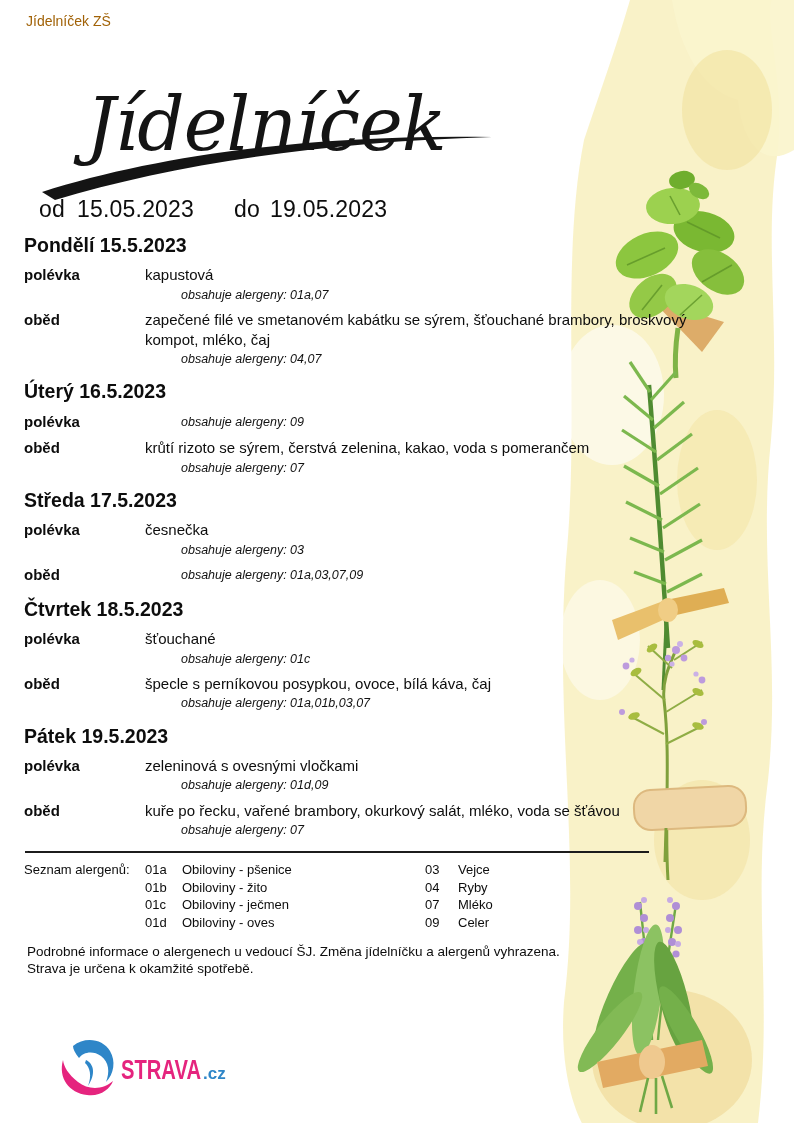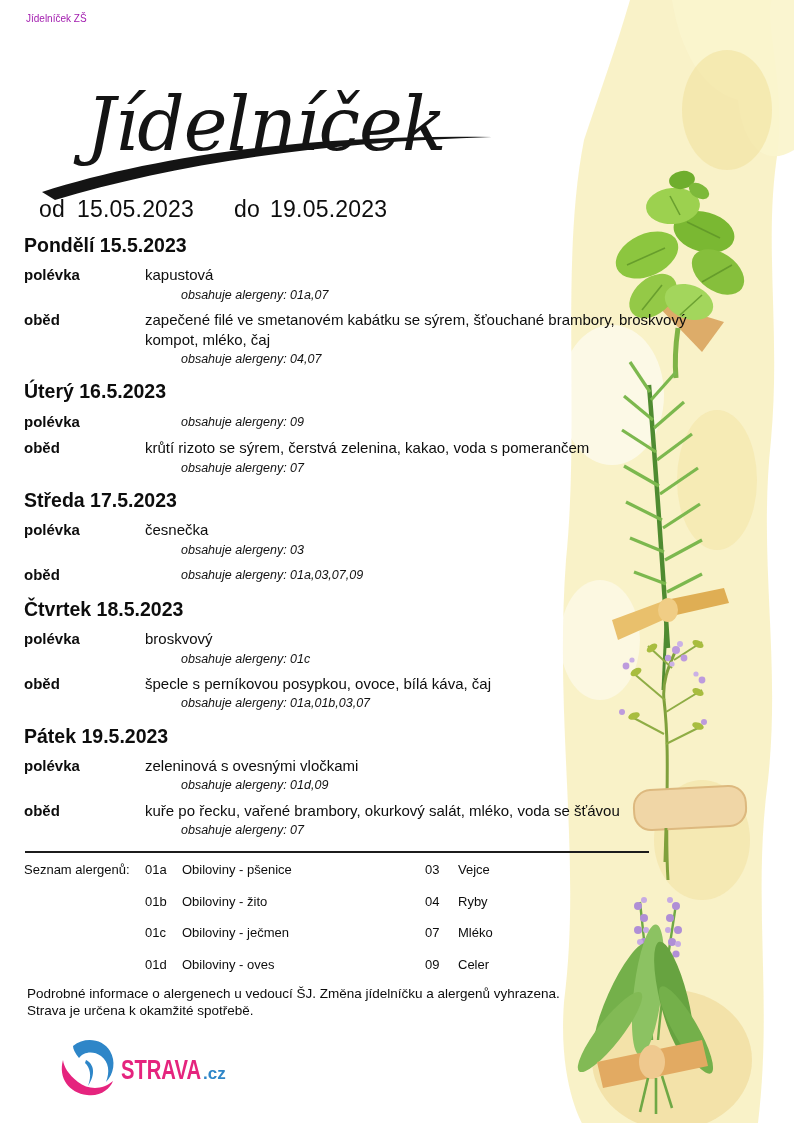--- a/index.html
+++ b/index.html
@@ -4,40 +4,40 @@
 <style>
   html,body{margin:0;padding:0;}
   body{
     width:794px;height:1123px;position:relative;background:#ffffff;
     font-family:"Liberation Sans",sans-serif;color:#0d0d0d;overflow:hidden;
   }
   .decor-strip{position:absolute;left:552px;top:0;width:242px;height:1123px;z-index:0;}
   .title-art{position:absolute;left:0;top:42px;width:560px;height:180px;z-index:2;}
   .content{position:relative;z-index:3;}
 
-  .doc-header{position:absolute;left:26px;top:13px;font-size:10px;color:#a21caf;}
+  .doc-header{position:absolute;left:26px;top:13px;font-size:14px;color:#a16207;}
 
   .date-row{position:absolute;left:39px;top:196px;font-size:23px;font-weight:normal;letter-spacing:.2px;}
   .date-row .gap-s{display:inline-block;width:12px;}
   .date-row .gap-l{display:inline-block;width:40px;}
   .date-row .gap-m{display:inline-block;width:10px;}
 
   .menu{position:absolute;left:24px;top:234px;width:740px;}
   .day{margin-bottom:13px;}
   .day-heading{font-size:19.5px;font-weight:bold;line-height:1.2;margin:0 0 8px 0;}
   .meal-row{display:flex;margin-bottom:7px;}
   .meal-label{width:121px;flex:0 0 121px;font-weight:bold;font-size:15px;line-height:1.3;}
   .meal-body{width:594px;}
   .meal-text{font-size:15px;line-height:1.3;}
   .meal-allergens{font-size:12.5px;font-style:italic;line-height:1.3;margin-top:2px;color:#111;margin-left:36px;}
 
   .divider{border:none;border-top:2px solid #1c1c1c;width:624px;margin:10px 0 9px 1px;}
 
   .allergen-grid{display:grid;grid-template-columns:121px 37px 243px 33px 1fr;
-    font-size:13px;line-height:1.26;width:560px;row-gap:15px;}
+    font-size:13px;line-height:1.26;width:560px;row-gap:1px;}
   .allergen-grid .cell{white-space:nowrap;}
 
   .footer-note{margin-top:13px;font-size:13.5px;line-height:1.25;padding-left:3px;width:560px;}
 
   .logo{position:absolute;left:55px;top:1036px;width:180px;height:66px;z-index:3;}
 </style>
 </head>
 <body>
 
 <svg class="decor-strip" viewBox="0 0 242 1123" xmlns="http://www.w3.org/2000/svg" aria-hidden="true">
@@ -230,21 +230,21 @@
           <div class="meal-allergens">obsahuje alergeny: 01a,03,07,09</div>
         </div>
       </div>
     </section>
 
     <section class="day">
       <h2 class="day-heading">Čtvrtek 18.5.2023</h2>
       <div class="meal-row">
         <div class="meal-label">polévka</div>
         <div class="meal-body">
-          <div class="meal-text">broskvový</div>
+          <div class="meal-text">šťouchané</div>
           <div class="meal-allergens">obsahuje alergeny: 01c</div>
         </div>
       </div>
       <div class="meal-row">
         <div class="meal-label">oběd</div>
         <div class="meal-body">
           <div class="meal-text">špecle s perníkovou posypkou, ovoce, bílá káva, čaj</div>
           <div class="meal-allergens">obsahuje alergeny: 01a,01b,03,07</div>
         </div>
       </div>

